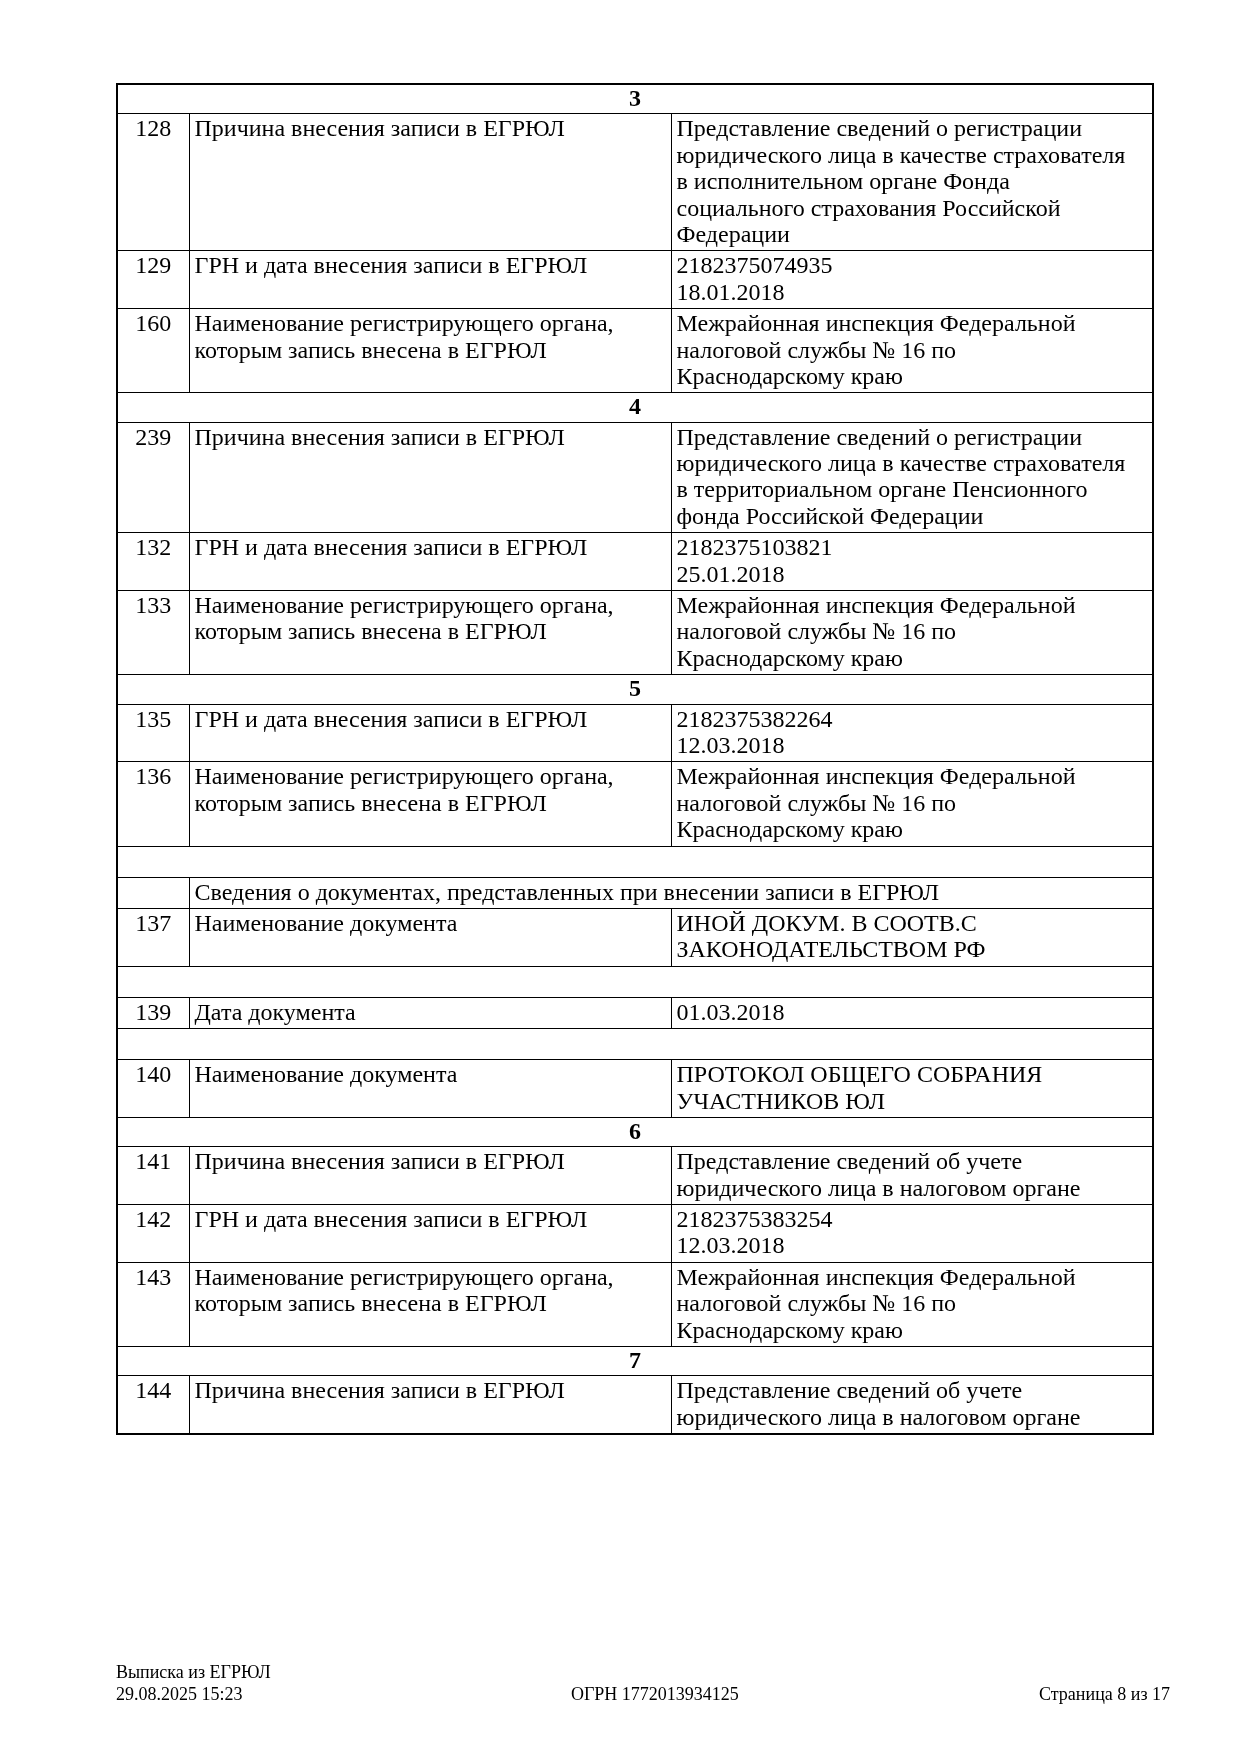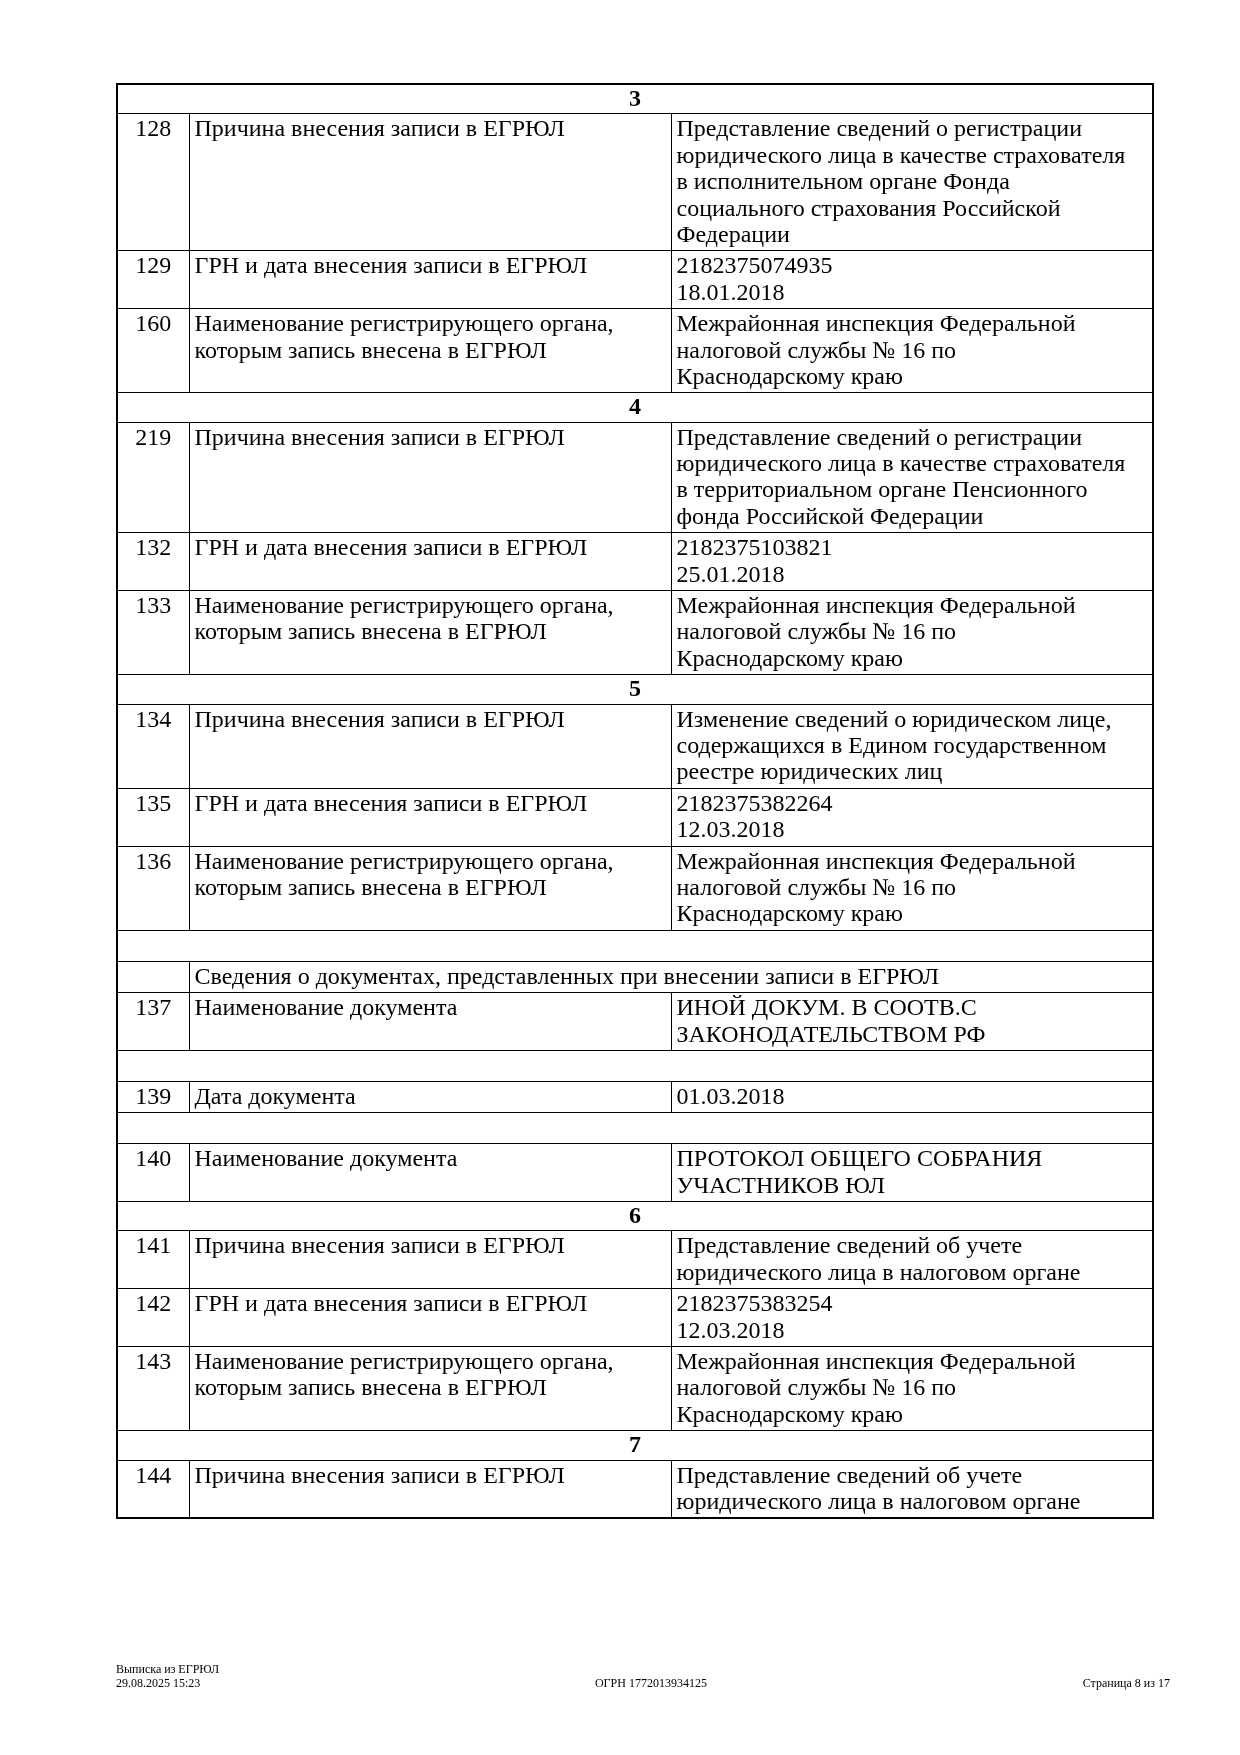--- a/index.html
+++ b/index.html
@@ -45,21 +45,21 @@
   }
   tr.blank-row td { height: 30px; padding: 0; }
   tr.subheader-row td { white-space: normal; border-radius: 8px; }
   .footer {
     position: absolute;
     left: 116px;
     right: 70px;
     top: 1662px;
     display: flex;
     align-items: flex-end;
-    font-size: 12px;
+    font-size: 18px;
     line-height: 1.2;
   }
   .footer .f-left  { text-align: left; }
   .footer .f-center { flex: 1; text-align: center; }
   .footer .f-right { text-align: right; }
 </style>
 </head>
 <body>
 
 <div class="page">
@@ -94,21 +94,21 @@
           <td class="label">Наименование регистрирующего органа,
 которым запись внесена в ЕГРЮЛ</td>
           <td class="value">Межрайонная инспекция Федеральной
 налоговой службы № 16 по
 Краснодарскому краю</td>
         </tr>
         <tr class="section-row">
           <td colspan="3">4</td>
         </tr>
         <tr>
-          <td class="num">219</td>
+          <td class="num">239</td>
           <td class="label">Причина внесения записи в ЕГРЮЛ</td>
           <td class="value">Представление сведений о регистрации
 юридического лица в качестве страхователя
 в территориальном органе Пенсионного
 фонда Российской Федерации</td>
         </tr>
         <tr>
           <td class="num">132</td>
           <td class="label">ГРН и дата внесения записи в ЕГРЮЛ</td>
           <td class="value">2182375103821
@@ -117,27 +117,20 @@
         <tr>
           <td class="num">133</td>
           <td class="label">Наименование регистрирующего органа,
 которым запись внесена в ЕГРЮЛ</td>
           <td class="value">Межрайонная инспекция Федеральной
 налоговой службы № 16 по
 Краснодарскому краю</td>
         </tr>
         <tr class="section-row">
           <td colspan="3">5</td>
-        </tr>
-        <tr>
-          <td class="num">134</td>
-          <td class="label">Причина внесения записи в ЕГРЮЛ</td>
-          <td class="value">Изменение сведений о юридическом лице,
-содержащихся в Едином государственном
-реестре юридических лиц</td>
         </tr>
         <tr>
           <td class="num">135</td>
           <td class="label">ГРН и дата внесения записи в ЕГРЮЛ</td>
           <td class="value">2182375382264
 12.03.2018</td>
         </tr>
         <tr>
           <td class="num">136</td>
           <td class="label">Наименование регистрирующего органа,

